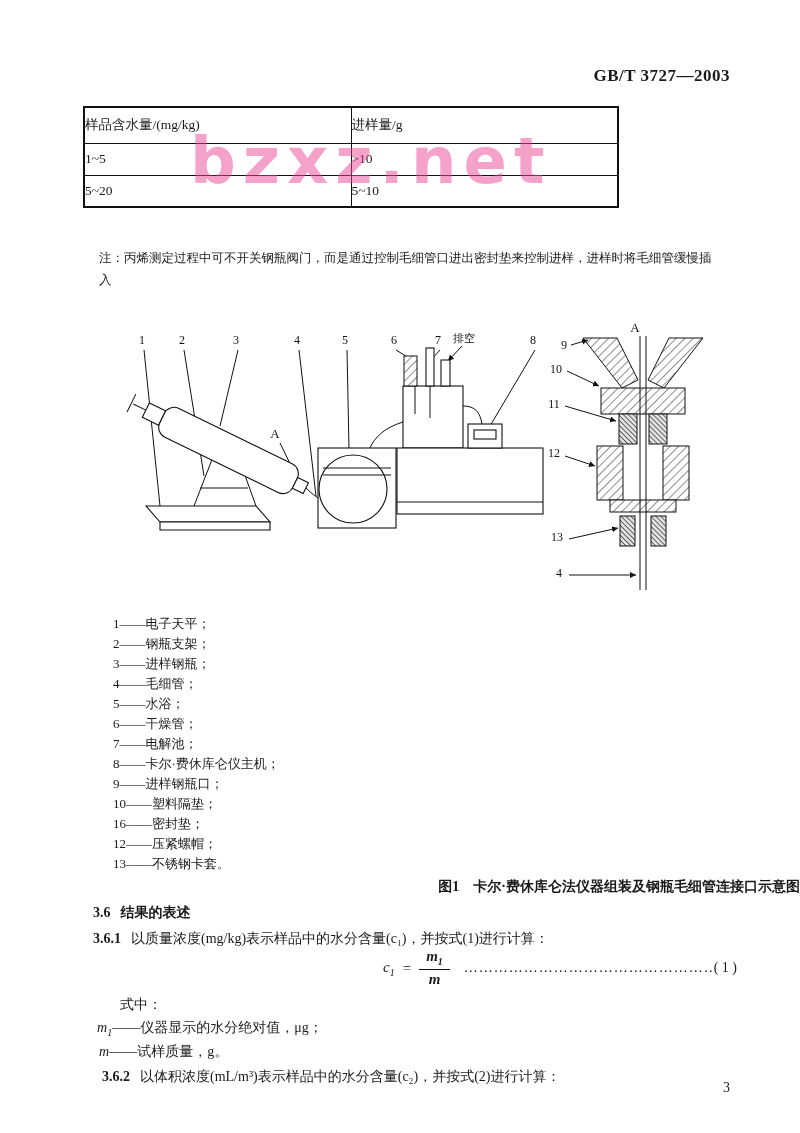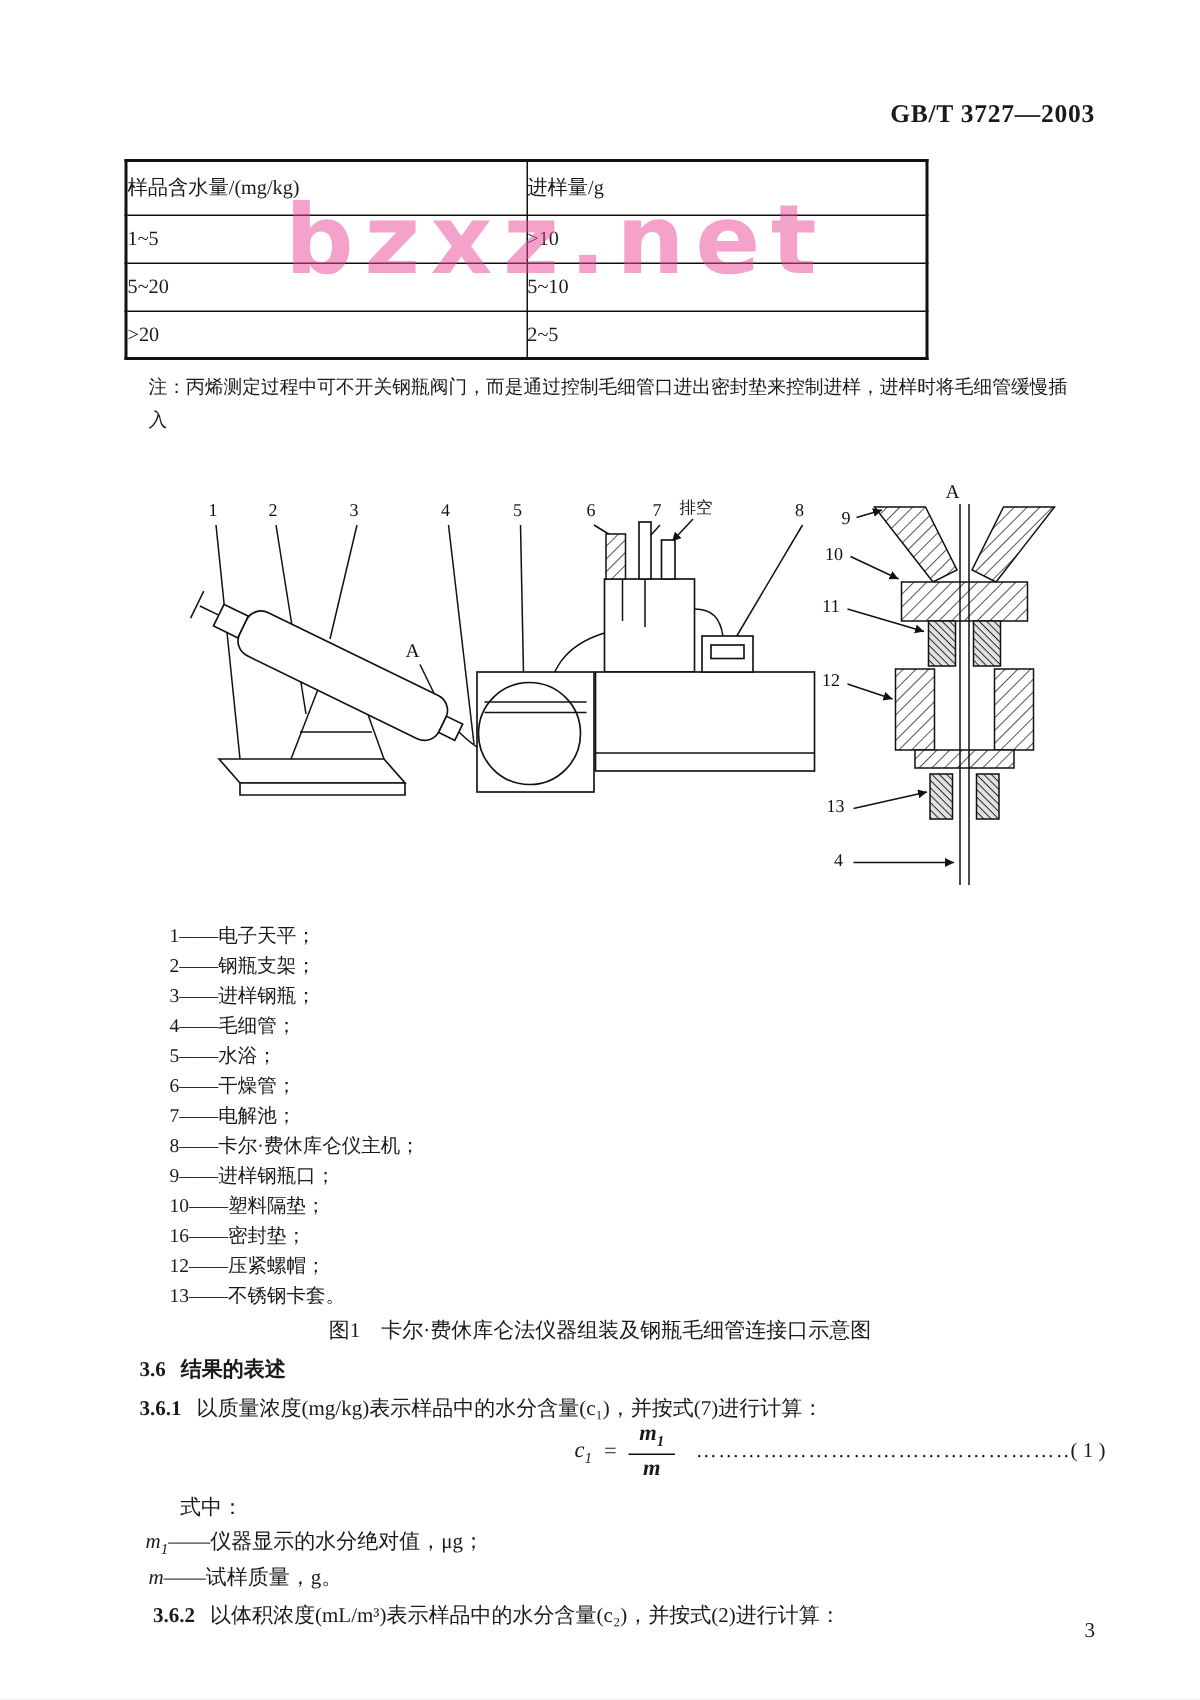--- a/index.html
+++ b/index.html
@@ -34,21 +34,21 @@
   
   .note { position:absolute; top:247px; left:99px; width:624px; font-size:12.5px; line-height:22px; }
   
   .figure-svg { position:absolute; top:316px; left:70px; }
   .fig-label { font-size:12px; font-family:"Liberation Serif","DejaVu Serif",serif; fill:#111; }
   .fig-label-cn { font-size:11px; }
   .fig-label-a { font-size:13px; }
   .fig-line { stroke:#111; stroke-width:1; fill:none; }
   .fig-shape { stroke:#111; stroke-width:1.1; fill:#ffffff; }
   .legend { position:absolute; top:614px; left:113px; font-size:13px; line-height:20px; }
-  .caption { position:absolute; top:878px; left:0; width:100%; text-align:center; font-size:14px; font-weight:normal; }
+  .caption { position:absolute; top:878px; left:0; width:100%; text-align:right; font-size:14px; font-weight:bold; }
   
   .sec-36   { position:absolute; top:904px;  left:79px; font-size:14px; font-weight:bold; }
   .sec-361  { position:absolute; top:930px;  left:79px; font-size:14px; }
   .sec-362  { position:absolute; top:1068px; left:88px; font-size:14px; }
   .sec-no { font-weight:bold; margin-right:10px;margin-left:14px; }
   .where-label { position:absolute; top:996px;  left:99px; font-size:14px;margin-left:21px; }
   .def-m1     { position:absolute; top:1019px; left:97px; font-size:14px; }
   .def-m      { position:absolute; top:1043px; left:99px; font-size:14px; }
   .var { font-style:italic; font-family:"Liberation Serif","DejaVu Serif",serif; }
   sub { font-size:10px; }
@@ -78,24 +78,20 @@
     </thead>
     <tbody>
       <tr>
         <td>1~5</td>
         <td>&gt;10</td>
       </tr>
       <tr>
         <td>5~20</td>
         <td>5~10</td>
       </tr>
-      <tr>
-        <td>&gt;20</td>
-        <td>2~5</td>
-      </tr>
     </tbody>
   </table>
 
   <div class="watermark">bzxz.net</div>
 
   <div class="note">
     <div>注：丙烯测定过程中可不开关钢瓶阀门，而是通过控制毛细管口进出密封垫来控制进样，进样时将毛细管缓慢插入</div>
   </div>
 
   <svg class="figure-svg" width="660" height="300" viewBox="0 0 660 300">
@@ -239,21 +235,21 @@
     <div class="legend-line">13——不锈钢卡套。</div>
   </div>
 
   <div class="caption">图1　卡尔·费休库仑法仪器组装及钢瓶毛细管连接口示意图</div>
 
   <div class="sec-36">
     <span class="sec-no">3.6</span><span>结果的表述</span>
   </div>
 
   <div class="sec-361">
-    <span class="sec-no">3.6.1</span><span>以质量浓度(mg/kg)表示样品中的水分含量(c₁)，并按式(7)进行计算：</span>
+    <span class="sec-no">3.6.1</span><span>以质量浓度(mg/kg)表示样品中的水分含量(c₁)，并按式(1)进行计算：</span>
   </div>
 
   <div class="formula">
     <span class="var"><span>c</span><sub>1</sub></span>
     <span class="f-eq">=</span>
     <span class="frac">
       <span class="num var"><span>m</span><sub>1</sub></span>
       <span class="den var">m</span>
     </span>
     <span class="f-dots">………………………………………………</span>

